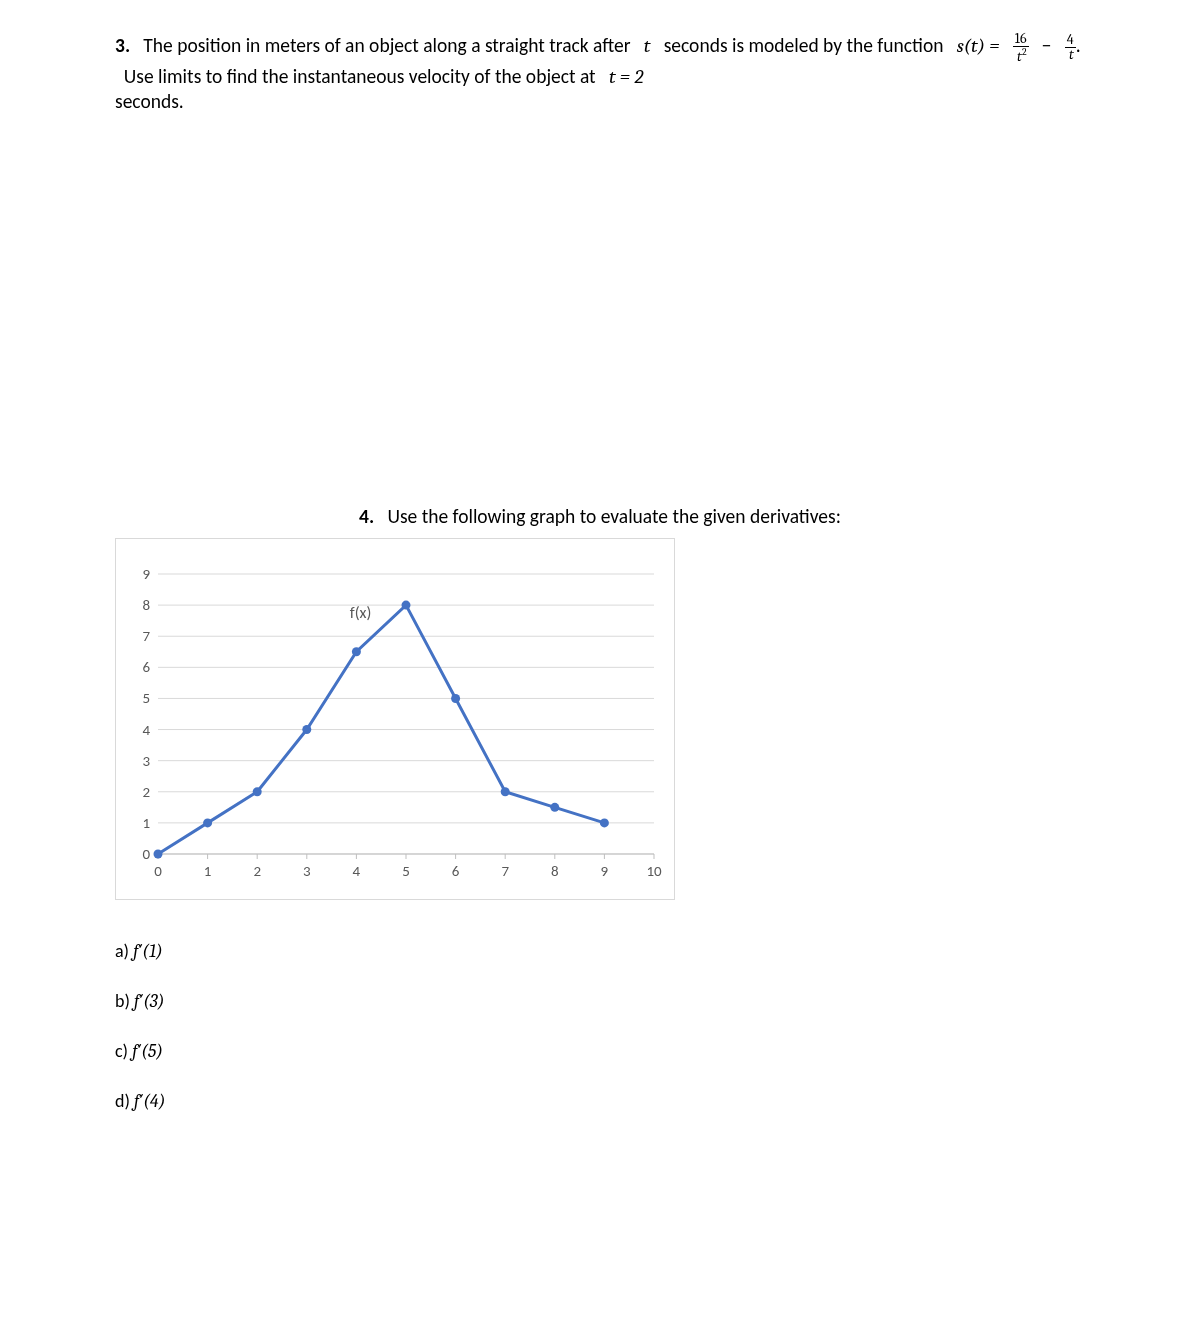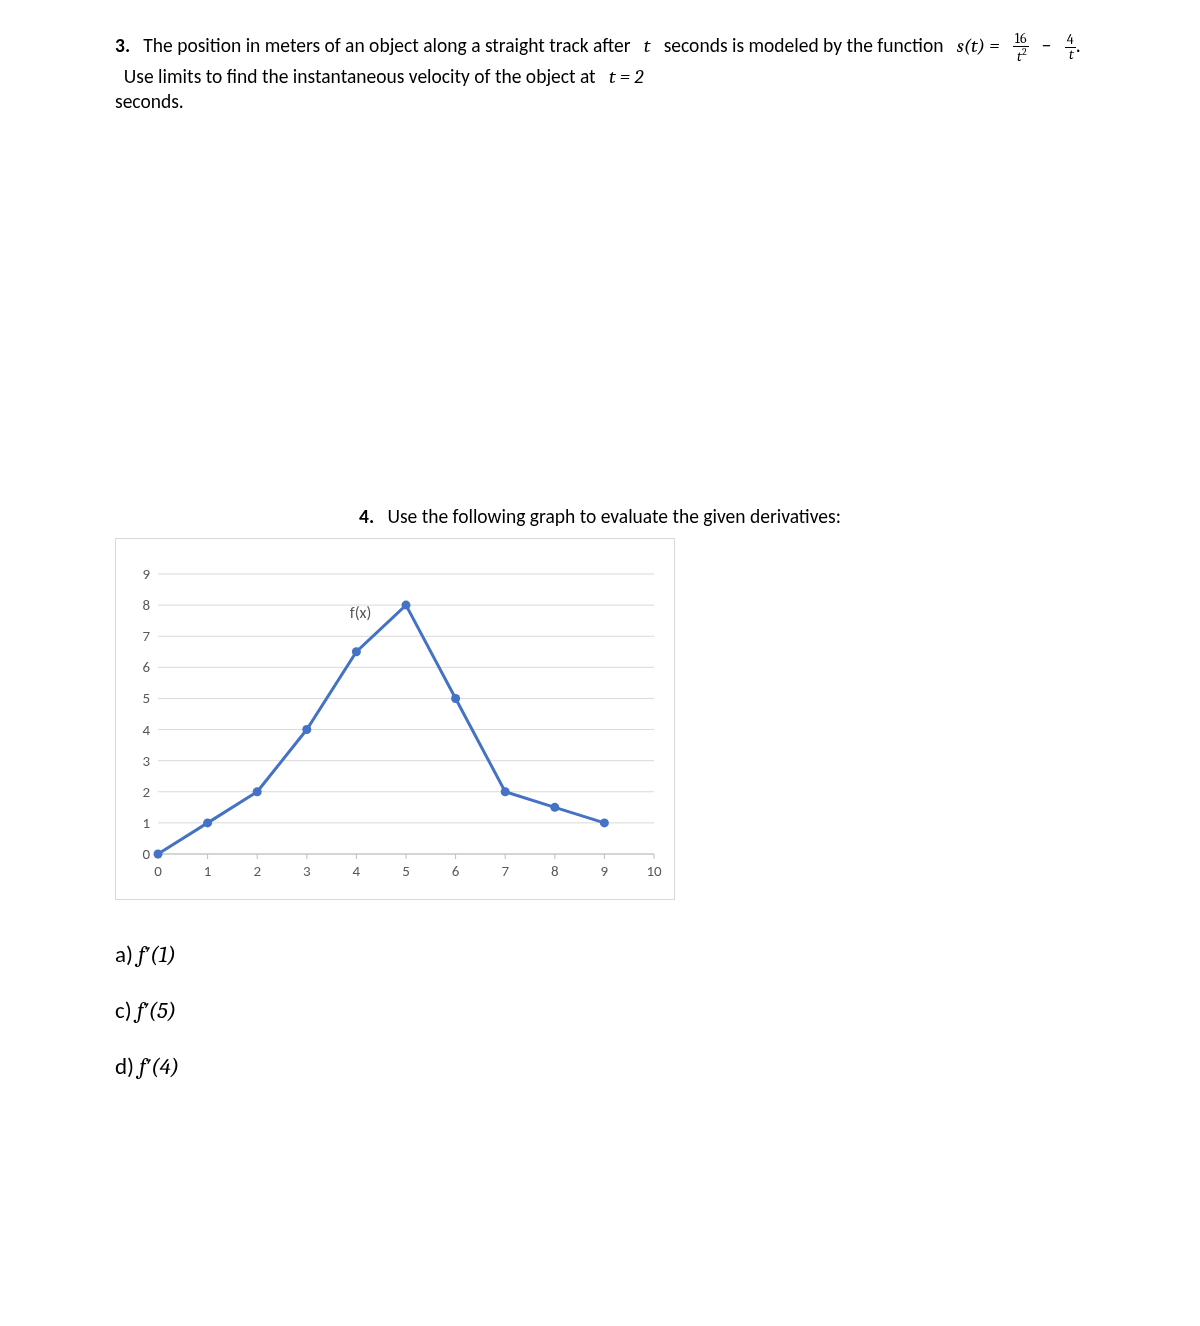--- a/index.html
+++ b/index.html
@@ -59,21 +59,21 @@
       padding: 30px 10px 15px 12px;
       box-sizing: border-box;
     }
     .chart-svg {
       display: block;
     }
     .answers {
       margin-top: 40px;
     }
     .answer-item {
-      font-size: 23px;
+      font-size: 18px;
       margin-bottom: 28px;
       font-family: Calibri, Arial, sans-serif;
     }
     .answer-item .fn {
       font-family: "Cambria Math", Cambria, serif;
       font-style: italic;
     }
     .fx-label {
       font-family: Calibri, Arial, sans-serif;
       font-size: 16px;
@@ -186,20 +186,23 @@
         <circle cx="476.40000000000003" cy="253.88888888888889" r="4.5" fill="#4472C4"></circle>
         <text x="243.28" y="48.55555555555554" text-anchor="end" class="fx-label">f(x)</text>
       </svg>
   </div>
 
   <div class="answers">
     <div class="answer-item">
       <span>a)</span> <span class="fn">f′(1)</span>
     </div>
     <div class="answer-item">
+      <span>b)</span> <span class="fn">f′(3)</span>
+    </div>
+    <div class="answer-item">
       <span>c)</span> <span class="fn">f′(5)</span>
     </div>
     <div class="answer-item">
       <span>d)</span> <span class="fn">f′(4)</span>
     </div>
   </div>
 
 </div>
 
 </body></html>

